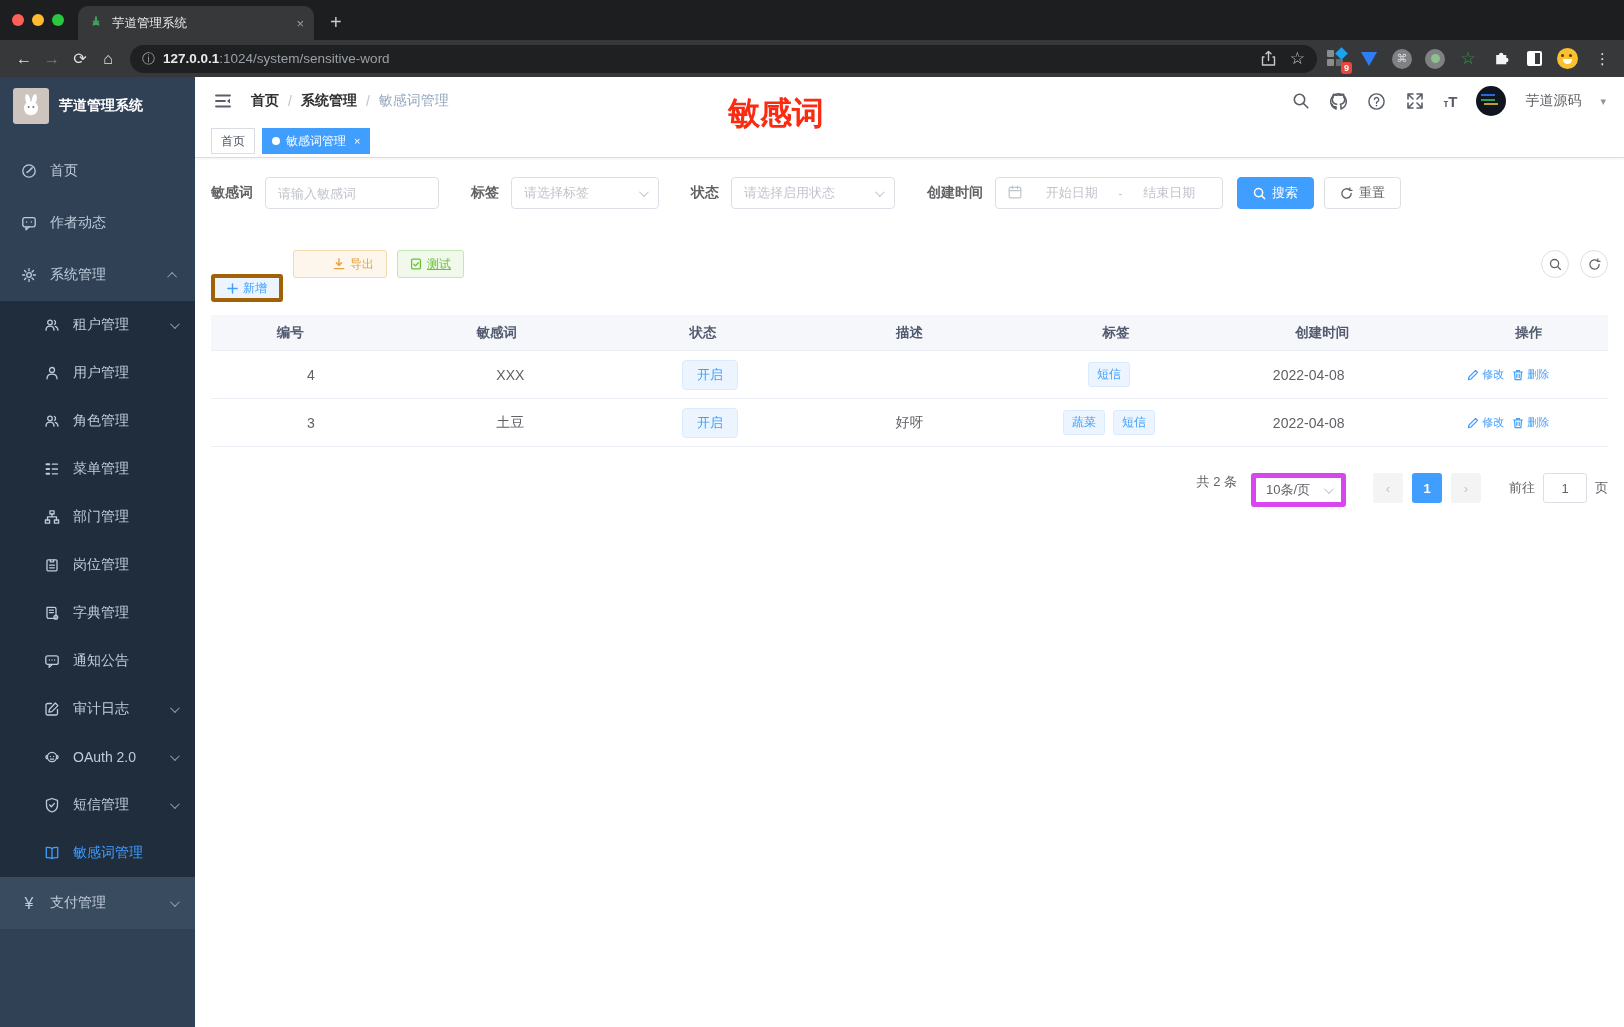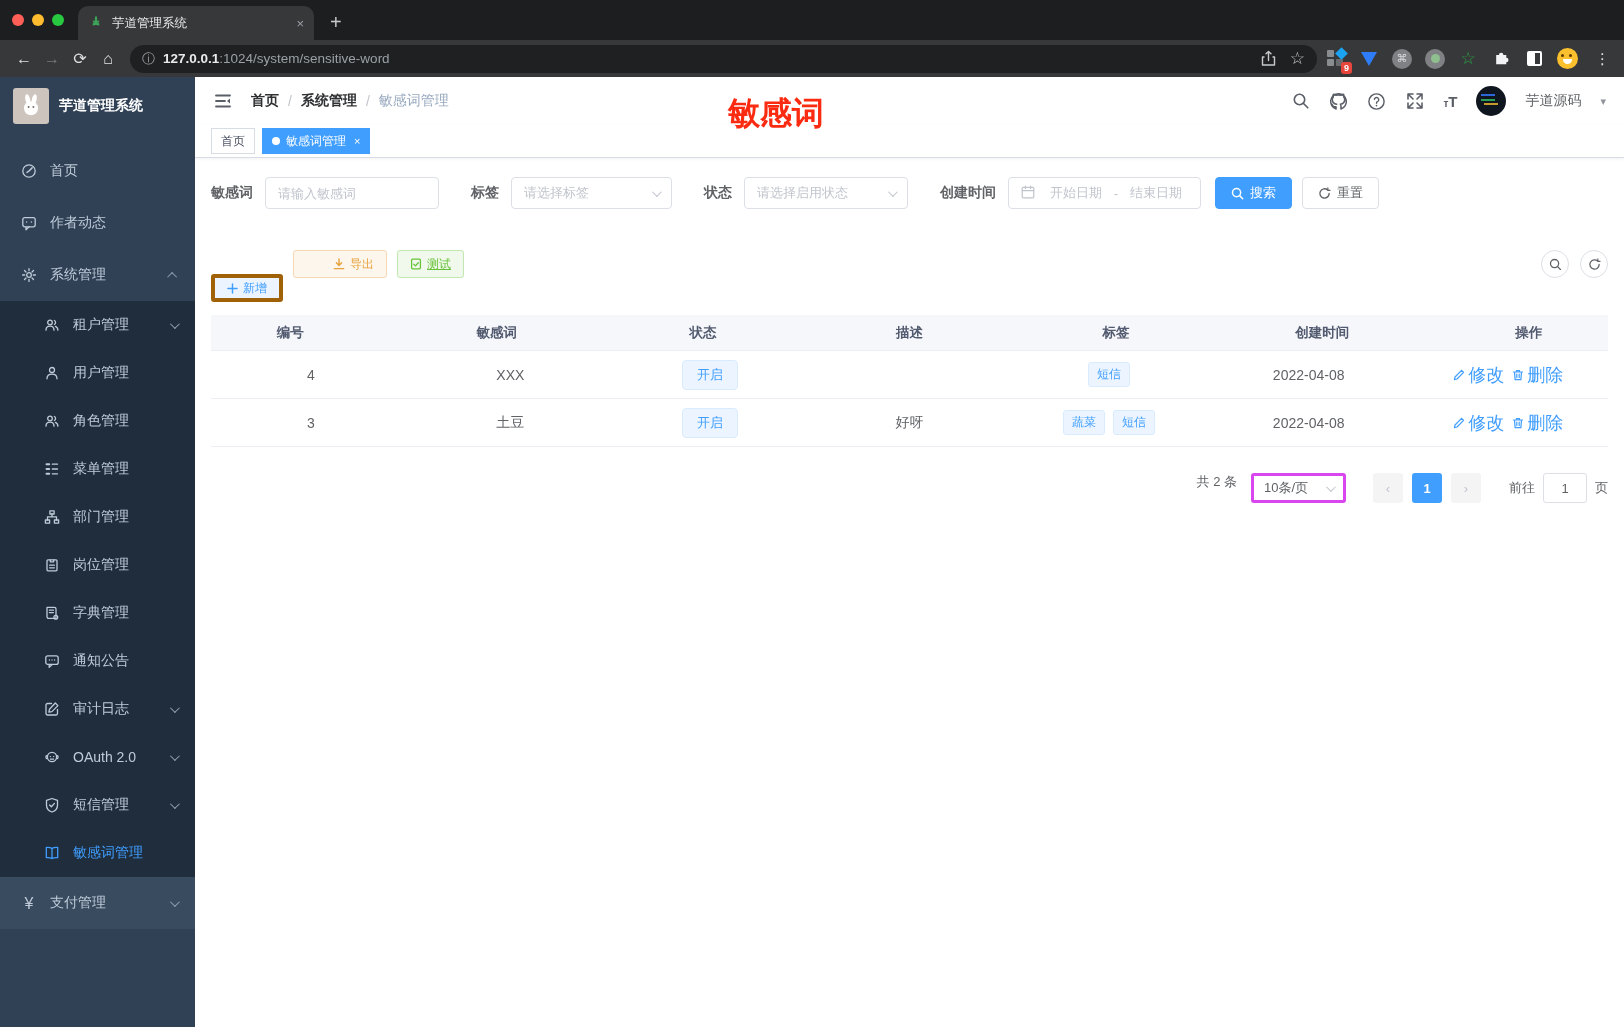--- a/index.html
+++ b/index.html
@@ -86,21 +86,21 @@
   .vtab .tx { font-size:11px; margin-left:2px; }
 
   .content { flex:1; padding:19px 16px; position:relative; }
 
   .filter-row { display:flex; align-items:center; font-size:14px; color:#606266; margin-bottom:17px; }
   .flabel { font-weight:700; color:#606266; margin-right:12px; white-space:nowrap; }
   .inp, .sel, .dr { height:32px; border:1px solid #dcdfe6; border-radius:4px; background:#fff;
     display:flex; align-items:center; padding:0 12px; color:#c0c4cc; font-size:13px; }
   input.raw { border:none; outline:none; width:100%; font-size:13px; color:#606266; background:transparent; }
   input.raw::placeholder { color:#c0c4cc; }
-  .w174 { width:174px; } .w167 { width:161px; } .w164 { width:164px; } .w228 { width:193px; }
+  .w174 { width:174px; } .w167 { width:148px; } .w164 { width:164px; } .w228 { width:228px; }
   .sel .scaret { margin-left:auto; width:7px; height:7px; border-right:1.3px solid #c0c4cc; border-bottom:1.3px solid #c0c4cc; transform:rotate(45deg) translateY(-2px); }
   .dr .cal { margin-right:9px; color:#c0c4cc; }
   .dr .ph { flex:1; text-align:center; }
   .dr .sep { margin:0 6px; color:#c0c4cc; }
   .btn { height:32px; border-radius:4px; display:flex; align-items:center; gap:6px; padding:0 15px;
     font-size:13px; cursor:pointer; border:1px solid #dcdfe6; background:#fff; color:#606266; }
   .btn.primary { background:#409eff; border-color:#409eff; color:#fff; }
   .btn + .btn { margin-left:10px; }
 
   .btn-row { display:flex; align-items:center; margin-bottom:13px; }
@@ -114,25 +114,25 @@
     display:flex; align-items:center; justify-content:center; color:#666; cursor:pointer; }
 
   .tbl { width:100%; font-size:14px; }
   .thead { display:flex; height:36px; align-items:center; background:#f6f7fb; border-bottom:1px solid #ebeef5;gap:48px; }
   .th { flex:1; text-align:center; color:#515a6e; font-weight:700; font-size:13.5px; }
   .trow { display:flex; height:48px; align-items:center; border-bottom:1px solid #ebeef5; color:#606266; }
   .td { flex:1; text-align:center; display:flex; justify-content:center; align-items:center; gap:8px; }
   .tag { background:#ecf5ff; border:1px solid #d9ecff; color:#409eff; border-radius:3px; }
   .tag.status { padding:5px 14px; font-size:13px; border-radius:4px; }
   .tag.small { padding:3px 8px; font-size:12px; }
-  .op { color:#409eff; font-size:18px; display:flex; align-items:center; gap:3px; cursor:pointer; }
+  .op { color:#409eff; font-size:11px; display:flex; align-items:center; gap:3px; cursor:pointer; }
 
   .pager { display:flex; align-items:flex-start; justify-content:flex-end; margin-top:26px; font-size:13px; color:#606266; }
   .ptotal { margin-right:14px; }
-  .psize { width:95px; height:16px; border:3px solid #d946ef; border-radius:3px; display:flex; align-items:center;
+  .psize { width:95px; height:16px; border:5px solid #d946ef; border-radius:3px; display:flex; align-items:center;
     padding:12px 10px; color:#606266; margin-right:18px; }
   .psize .scaret { margin-left:auto; width:7px; height:7px; border-right:1.3px solid #c0c4cc; border-bottom:1.3px solid #c0c4cc; transform:rotate(45deg) translateY(-2px); }
   .pbtn { width:30px; height:30px; border-radius:3px; background:#f4f4f5; color:#c0c4cc;
     display:flex; align-items:center; justify-content:center; font-size:13px; margin-left:9px; cursor:pointer; }
   .pnum { width:30px; height:30px; border-radius:3px; background:#409eff; color:#fff; font-weight:600;
     display:flex; align-items:center; justify-content:center; margin-left:9px; cursor:pointer; }
   .goto { margin-left:28px; display:flex; align-items:center; gap:8px; }
   .goto input { width:44px; height:30px; border:1px solid #dcdfe6; border-radius:3px; text-align:center;
     font-size:13px; color:#606266; outline:none; }
 

